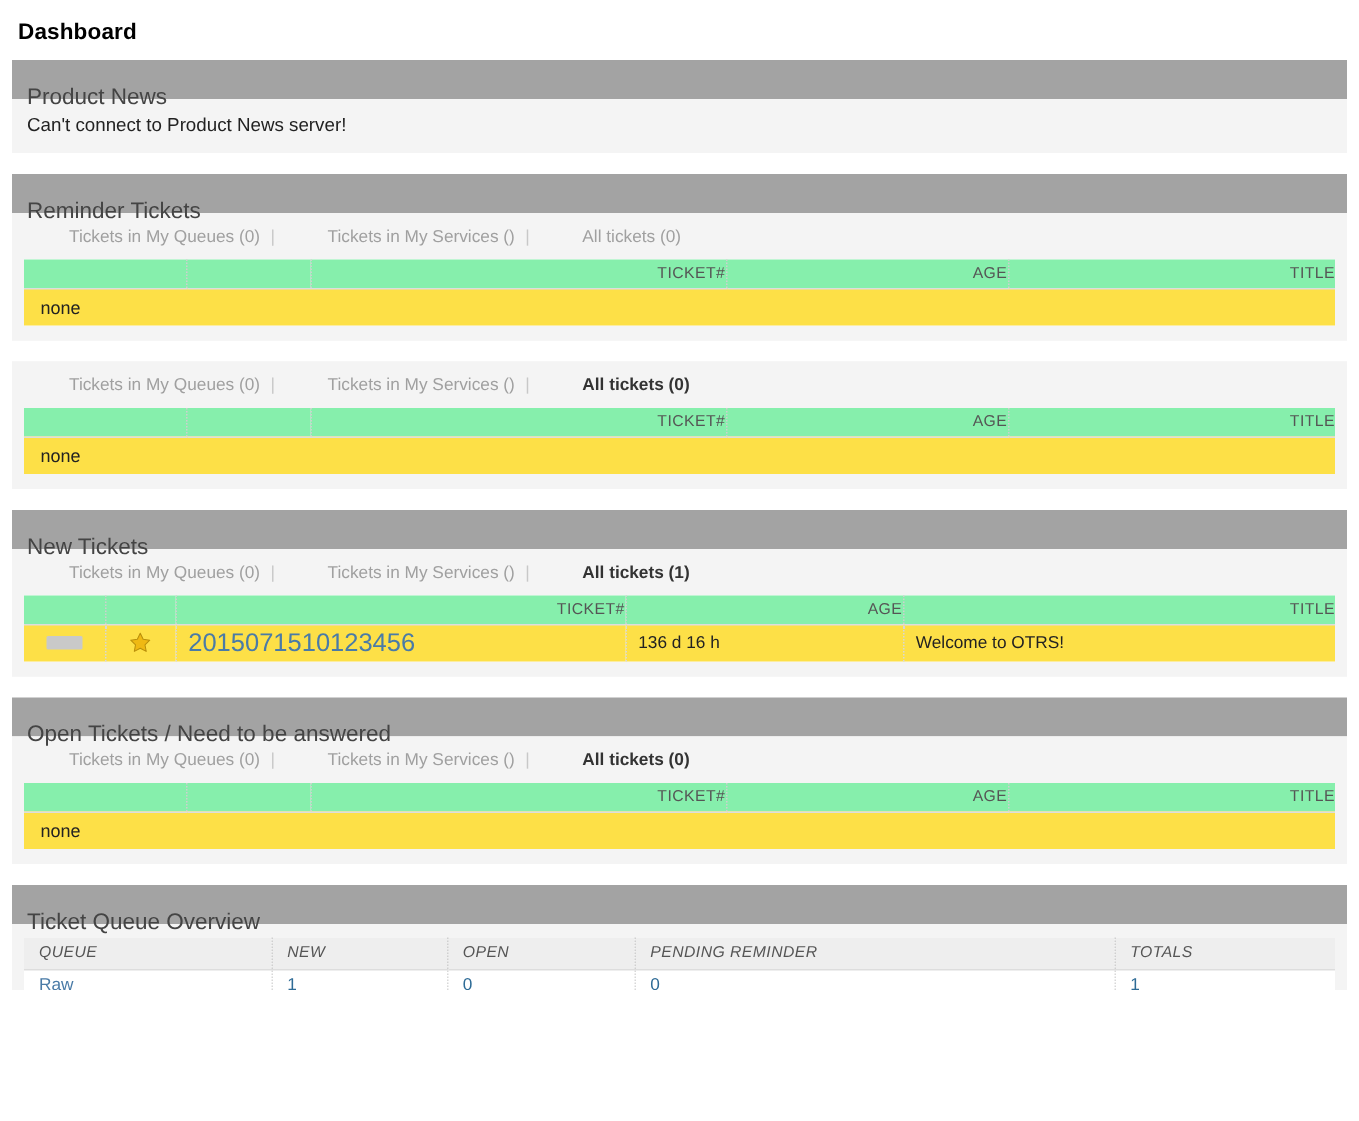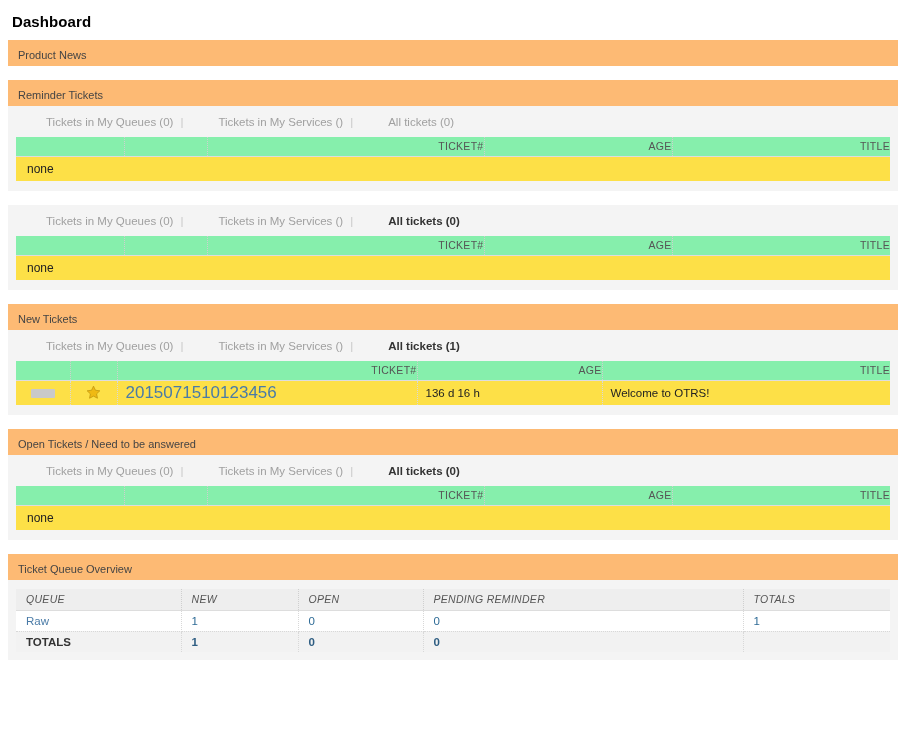--- a/index.html
+++ b/index.html
@@ -19,25 +19,25 @@
     color: #000000;
     padding: 13px 0 0 12px;
     letter-spacing: 0.1px;
   }
 
   
   .widget { width: 890px; margin: 0 0 0 8px; }
   .widget-spacer { height: 14px; }
 
   .widget-header {
-    background: #fdba74;
+    background: #a3a3a3;
     height: 26px;
     line-height: 26px;
-    padding: 2px 10px;
-    font-size: 11px;
+    padding: 12px 10px;
+    font-size: 15px;
     color: #444444;
   }
   .widget-body {
     background: #f4f4f4;
     padding: 0;
   }
 
   
   .news-text {
     background: #f4f4f4;
@@ -176,20 +176,21 @@
 <body>
 
 <div class="page">
 
   <div class="page-title">Dashboard</div>
 
   <div style="height:10px"></div>
 
   <div class="widget">
     <div class="widget-header">Product News</div>
+    <div class="news-text">Can't connect to Product News server!</div>
   </div>
 
   <div class="widget-spacer"></div>
 
   <div class="widget">
     <div class="widget-header">Reminder Tickets</div>
     <div class="widget-body">
       <div class="tabs">
         <span class="tab">Tickets in My Queues (0)</span><span class="tab-sep">|</span><span class="tab">Tickets in My Services ()</span><span class="tab-sep">|</span><span class="tab">All tickets (0)</span>
       </div>

